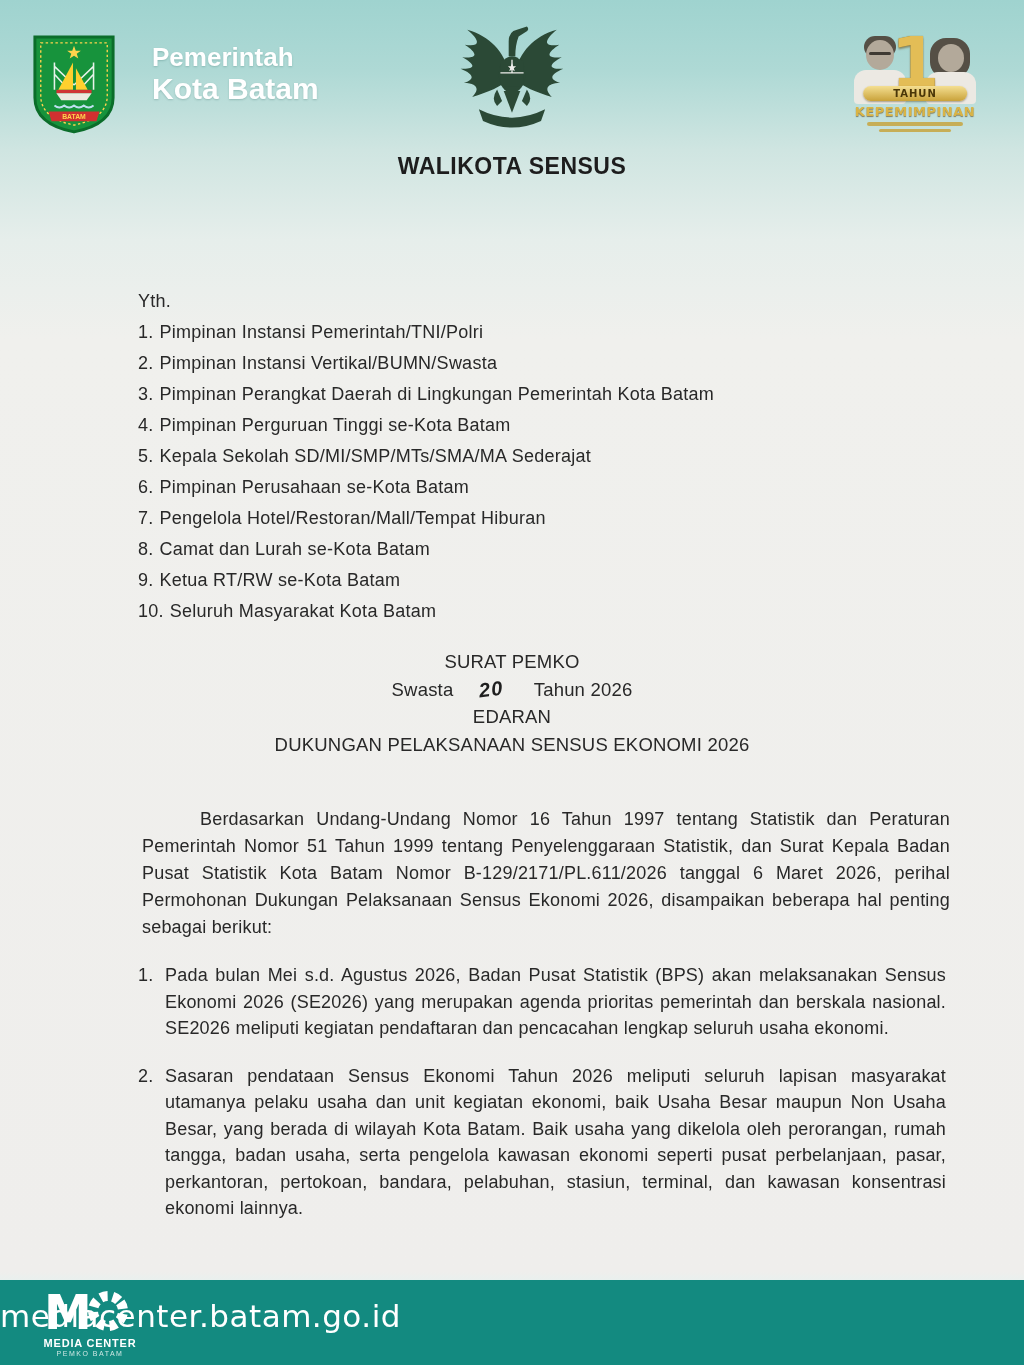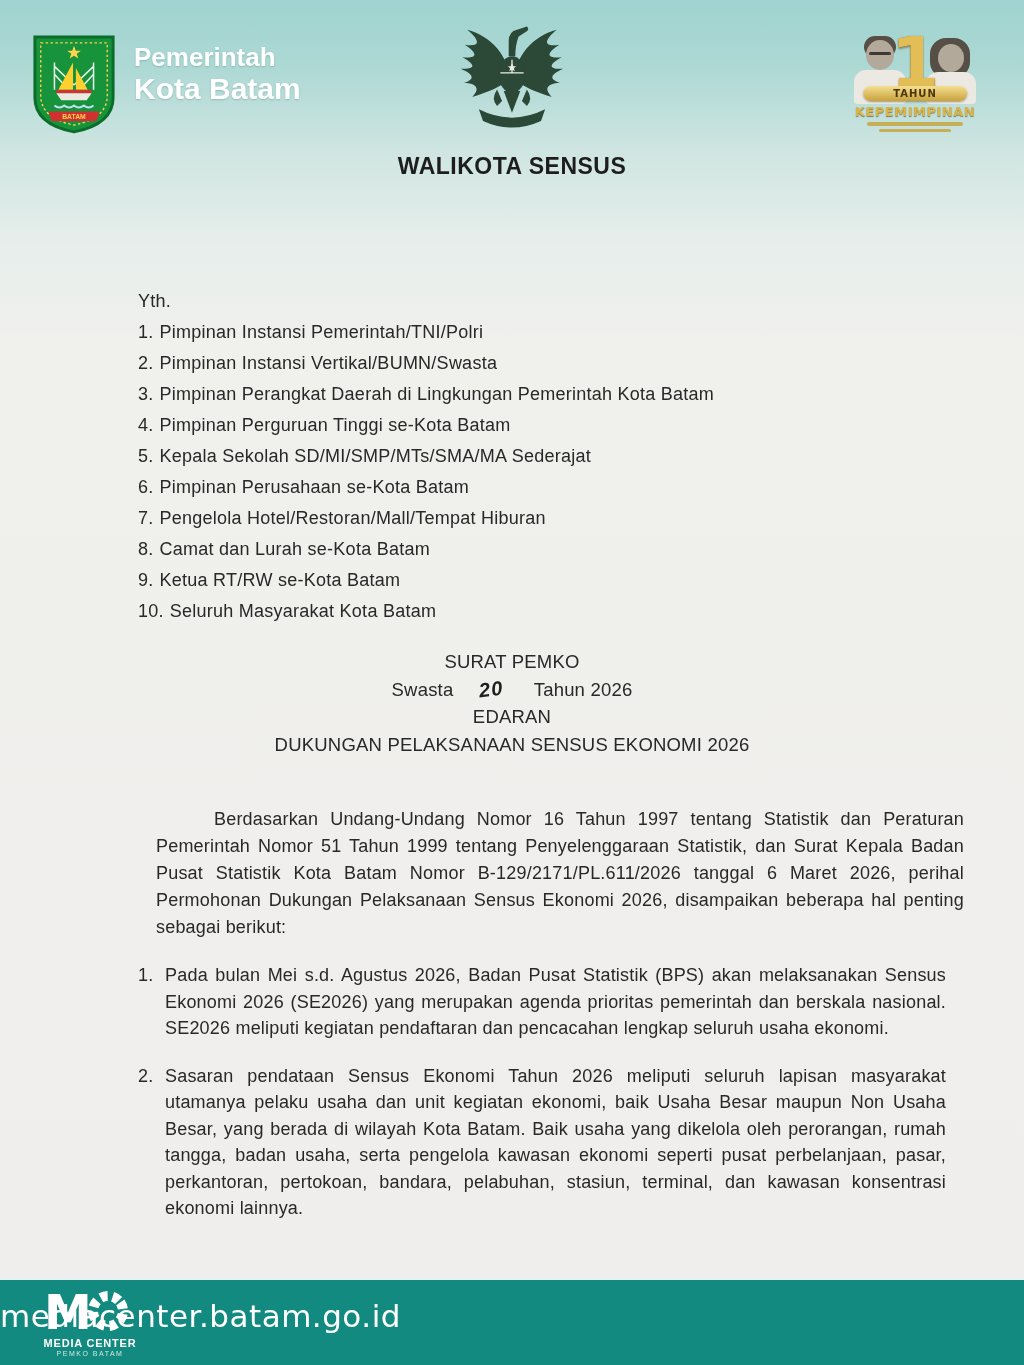--- a/index.html
+++ b/index.html
@@ -4,21 +4,21 @@
 <style>
   html,body{margin:0;padding:0;background:#888;}
   .page{
     position:relative;width:1024px;height:1365px;overflow:hidden;
     font-family:"Liberation Sans","DejaVu Sans",sans-serif;color:#282828;
     background:linear-gradient(180deg,#9fd3cf 0px,#aed9d5 70px,#cfe5e1 150px,#e6eeeb 240px,#f0f0ed 340px,#efeeec 1272px,#e9f0ee 1280px);
   }
   
   .gov-logo{position:absolute;left:30px;top:33px;display:flex;align-items:flex-start;}
   .gov-logo .crest{width:88px;height:102px;flex:none;}
-  .gov-logo .gov-text{margin-left:16px;margin-top:10px;color:#ffffff;font-weight:bold;
+  .gov-logo .gov-text{margin-left:34px;margin-top:10px;color:#ffffff;font-weight:bold;
     text-shadow:0 1px 2px rgba(30,90,85,.25);line-height:1.12;}
   .gov-text .l1{font-size:26px;}
   .gov-text .l2{font-size:30px;}
   .garuda{position:absolute;left:50%;top:14px;transform:translateX(-50%);}
   
   .badge{position:absolute;left:848px;top:28px;width:134px;height:112px;font-family:"DejaVu Sans",sans-serif;}
   .badge .person{position:absolute;}
   .badge .head{position:absolute;border-radius:50%;background:#b3a99a;}
   .badge .hair{position:absolute;border-radius:50%;background:#554f45;}
   .badge .body{position:absolute;background:#ece9e3;border-radius:12px 12px 4px 4px;}
@@ -38,21 +38,21 @@
   .badge .bar2{top:101px;width:72px;height:3px;}
   .page-title{position:absolute;left:0;top:153px;width:100%;text-align:center;
     font-size:23px;font-weight:bold;letter-spacing:.5px;color:#1d1d1d;}
   
   .recipients{position:absolute;left:138px;top:258px;font-size:18px;line-height:31px;letter-spacing:.25px;margin-top:28px;}
   .recipients .num{margin-right:6px;}
   .subject{position:absolute;left:0;top:648px;width:100%;text-align:center;
     font-size:18.5px;line-height:27.5px;letter-spacing:.2px;}
   .subject .hand{display:inline-block;margin:0 30px 0 26px;font-size:20px;font-weight:600;
     font-style:italic;transform:rotate(-7deg);letter-spacing:1px;color:#1f1f1f;}
-  .opening{position:absolute;left:156px;top:806px;width:808px;font-size:18px;line-height:27px;
+  .opening{position:absolute;left:142px;top:806px;width:808px;font-size:18px;line-height:27px;
     text-align:justify;letter-spacing:.2px;text-indent:58px;}
   .points{position:absolute;left:138px;top:962px;width:808px;font-size:18px;line-height:26.5px;letter-spacing:.2px;}
   .point{display:flex;margin-bottom:21px;}
   .point .pnum{flex:none;width:27px;}
   .point .ptext{flex:1;text-align:justify;}
   
   .footer{position:absolute;left:0;top:1280px;width:1024px;height:85px;background:#138a80;}
   .footer-url{position:absolute;left:0;top:18px;width:100%;text-align:left;color:#ffffff;
     font-family:"DejaVu Sans",sans-serif;font-size:31px;letter-spacing:.5px;}
   .mc-logo{position:absolute;left:30px;top:5px;width:120px;text-align:center;color:#fff;}

